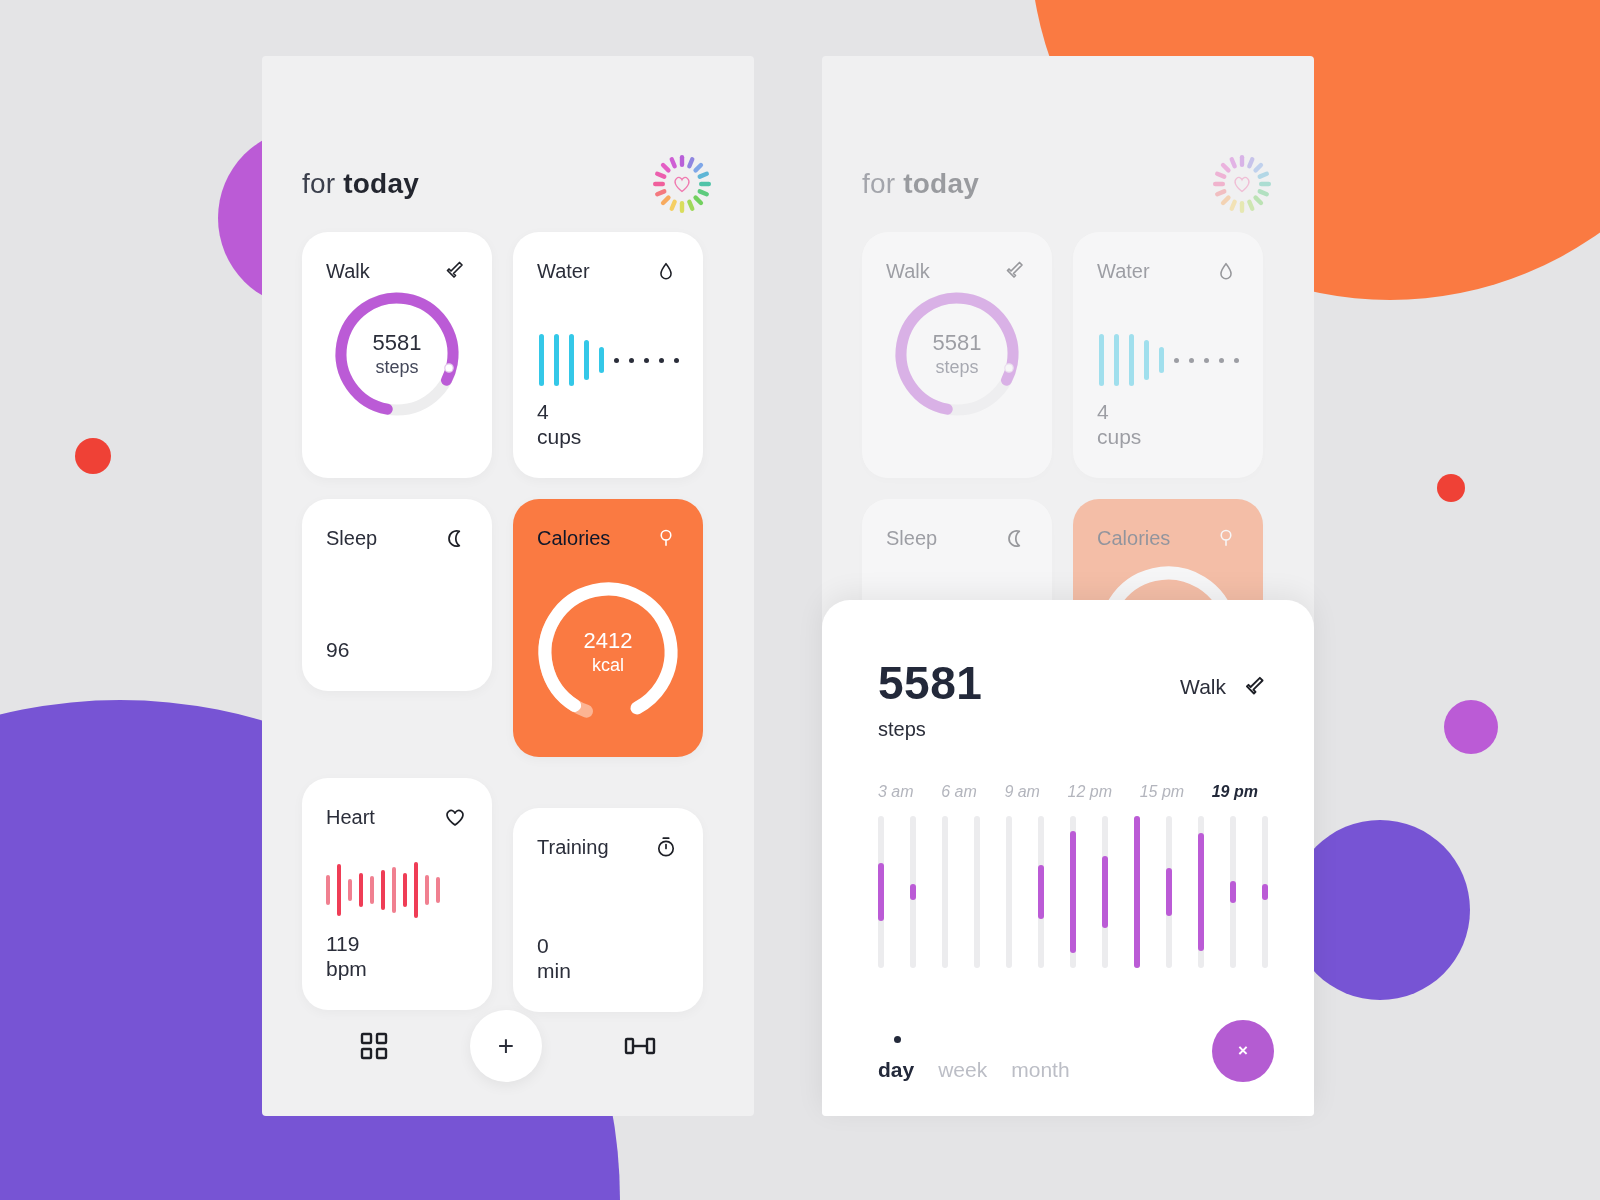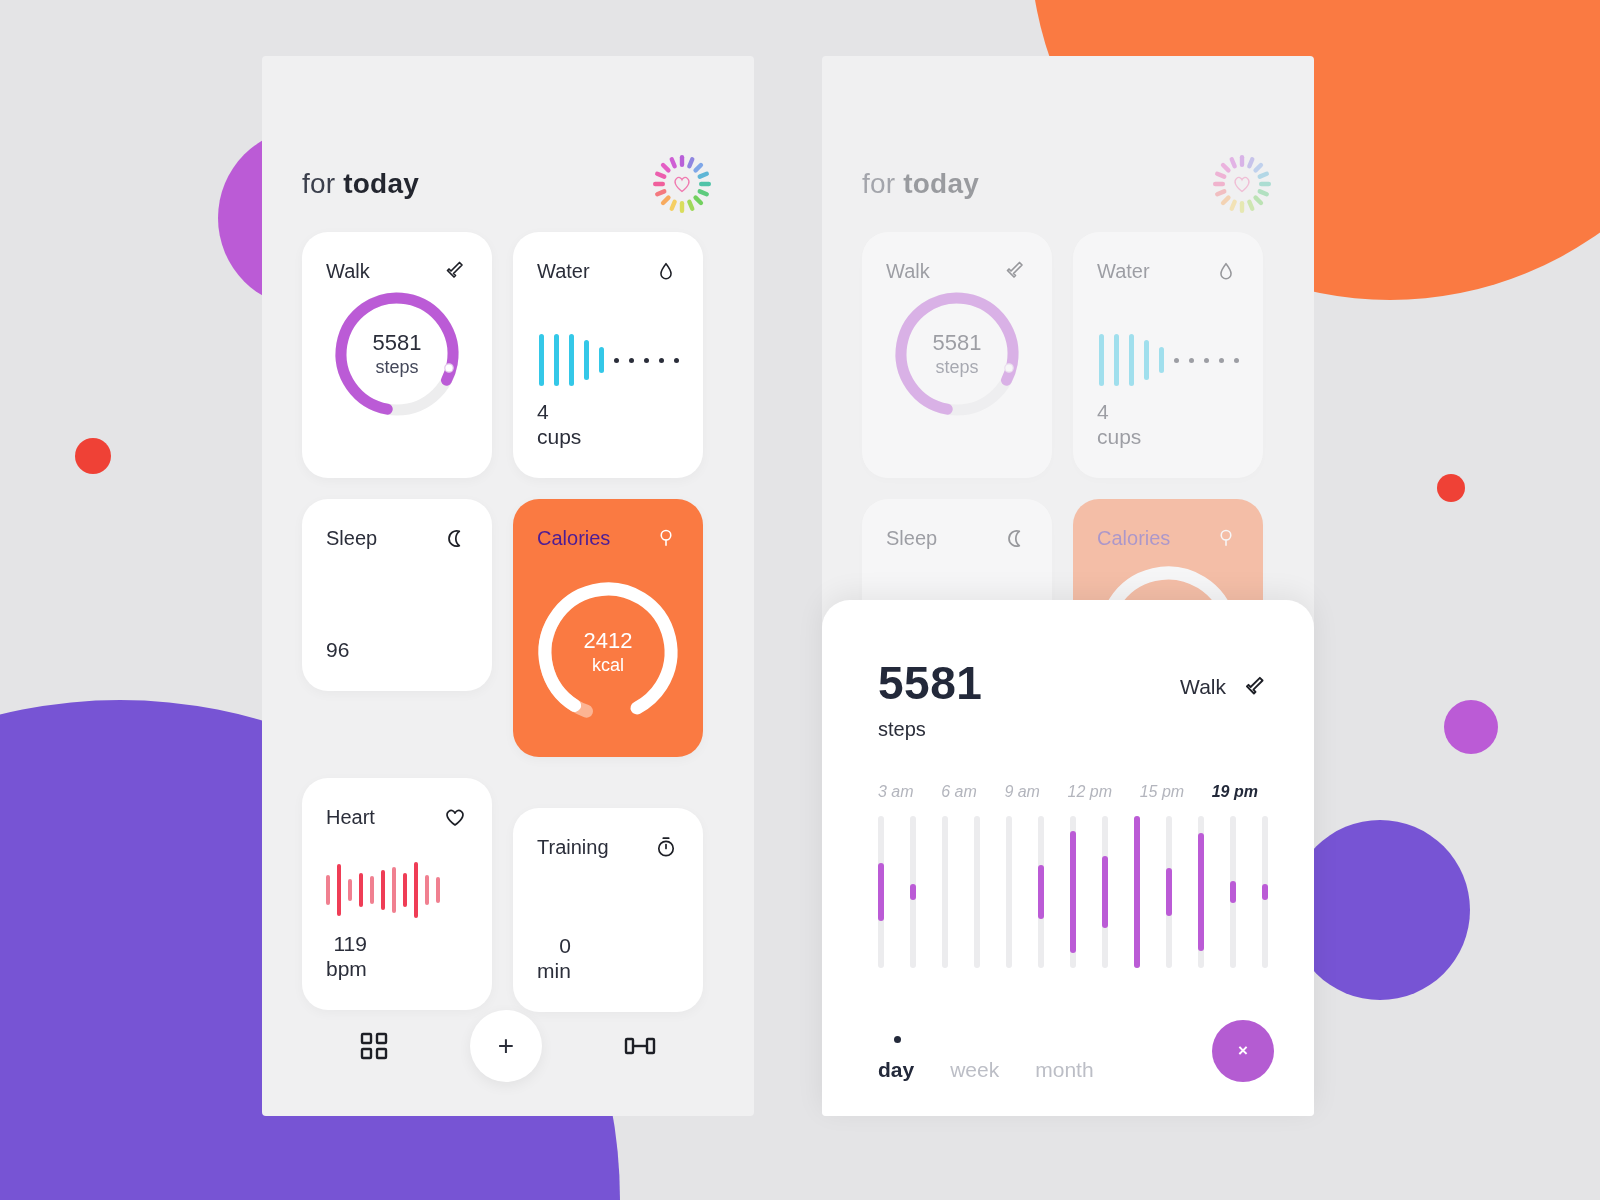--- a/index.html
+++ b/index.html
@@ -65,21 +65,21 @@
   .card-title { font-size: 20px; color: #2b2e3a; font-weight: 400; }
   .card-icon { width: 26px; height: 26px; display: flex; align-items: center; justify-content: center; }
 
   .card-walk      { height: 246px; }
   .card-water     { height: 246px; }
   .card-sleep     { height: 192px; }
   .card-calories  { height: 258px; background: #fa7a42; }
   .card-heart     { height: 232px; }
   .card-training  { height: 204px; }
 
-  .card-calories .card-title { color: #4c1d95; }
+  .card-calories .card-title { color: #0f172a; }
 
   
   .metric { position: absolute; left: 24px; bottom: 28px; }
   .metric .num  { font-size: 21px; color: #2b2e3a; line-height: 1.18; }
   .metric .unit { font-size: 21px; color: #2b2e3a; line-height: 1.18; }
 
   
   .ring-wrap { position: absolute; left: 50%; transform: translateX(-50%); }
   .ring-center {
     position: absolute; inset: 0; display: flex;
@@ -145,21 +145,21 @@
     position: relative; width: 6px; height: 100%;
     background: #ececee; border-radius: 4px;
     display: flex; align-items: center; justify-content: center;
   }
   .chart .fill { width: 6px; background: #bb5bd6; border-radius: 4px; }
 
   .sheet-bottom {
     position: absolute; left: 56px; right: 40px; bottom: 34px;
     display: flex; align-items: flex-end; justify-content: space-between;
   }
-  .ranges { display: flex; align-items: baseline; gap: 36px; position: relative; }
+  .ranges { display: flex; align-items: baseline; gap: 24px; position: relative; }
   .range { font-size: 21px; color: #bcbec6; }
   .range.active { color: #23293a; font-weight: 700; }
   .range-dot {
     position: absolute; left: 16px; top: -22px;
     width: 7px; height: 7px; border-radius: 50%; background: #23293a;
   }
   .close-btn {
     width: 62px; height: 62px; border-radius: 50%;
     background: #b45cd2; display: flex; align-items: center; justify-content: center;
     color: #ffffff; font-size: 17px; font-weight: 700;
@@ -328,21 +328,21 @@
             <circle cx="75" cy="75" r="63" fill="none" stroke="#ffffff" stroke-width="13" stroke-linecap="round" stroke-dasharray="330 396" transform="rotate(122 75 75)"></circle>
           </svg>
           <div class="ring-center">
             <span class="ring-value">2412</span>
             <span class="ring-unit">kcal</span>
           </div>
         </div>
       </div>
     </div>
 
-    <div class="card-row" style="align-items:flex-start;text-align:right;">
+    <div class="card-row" style="align-items:flex-start;">
 
       <div class="card card-heart">
         <div class="card-head">
           <span class="card-title">Heart</span>
           <span class="card-icon">
             <svg width="24" height="24" viewBox="0 0 24 24" fill="none" stroke="#1d1f26" stroke-width="1.7" stroke-linejoin="round">
               <path d="M12 20 C3.5 14 2.5 9 5.8 6.4 C8.6 4.2 11.2 6.2 12 8.2 C12.8 6.2 15.4 4.2 18.2 6.4 C21.5 9 20.5 14 12 20 Z"></path>
             </svg>
           </span>
         </div>

